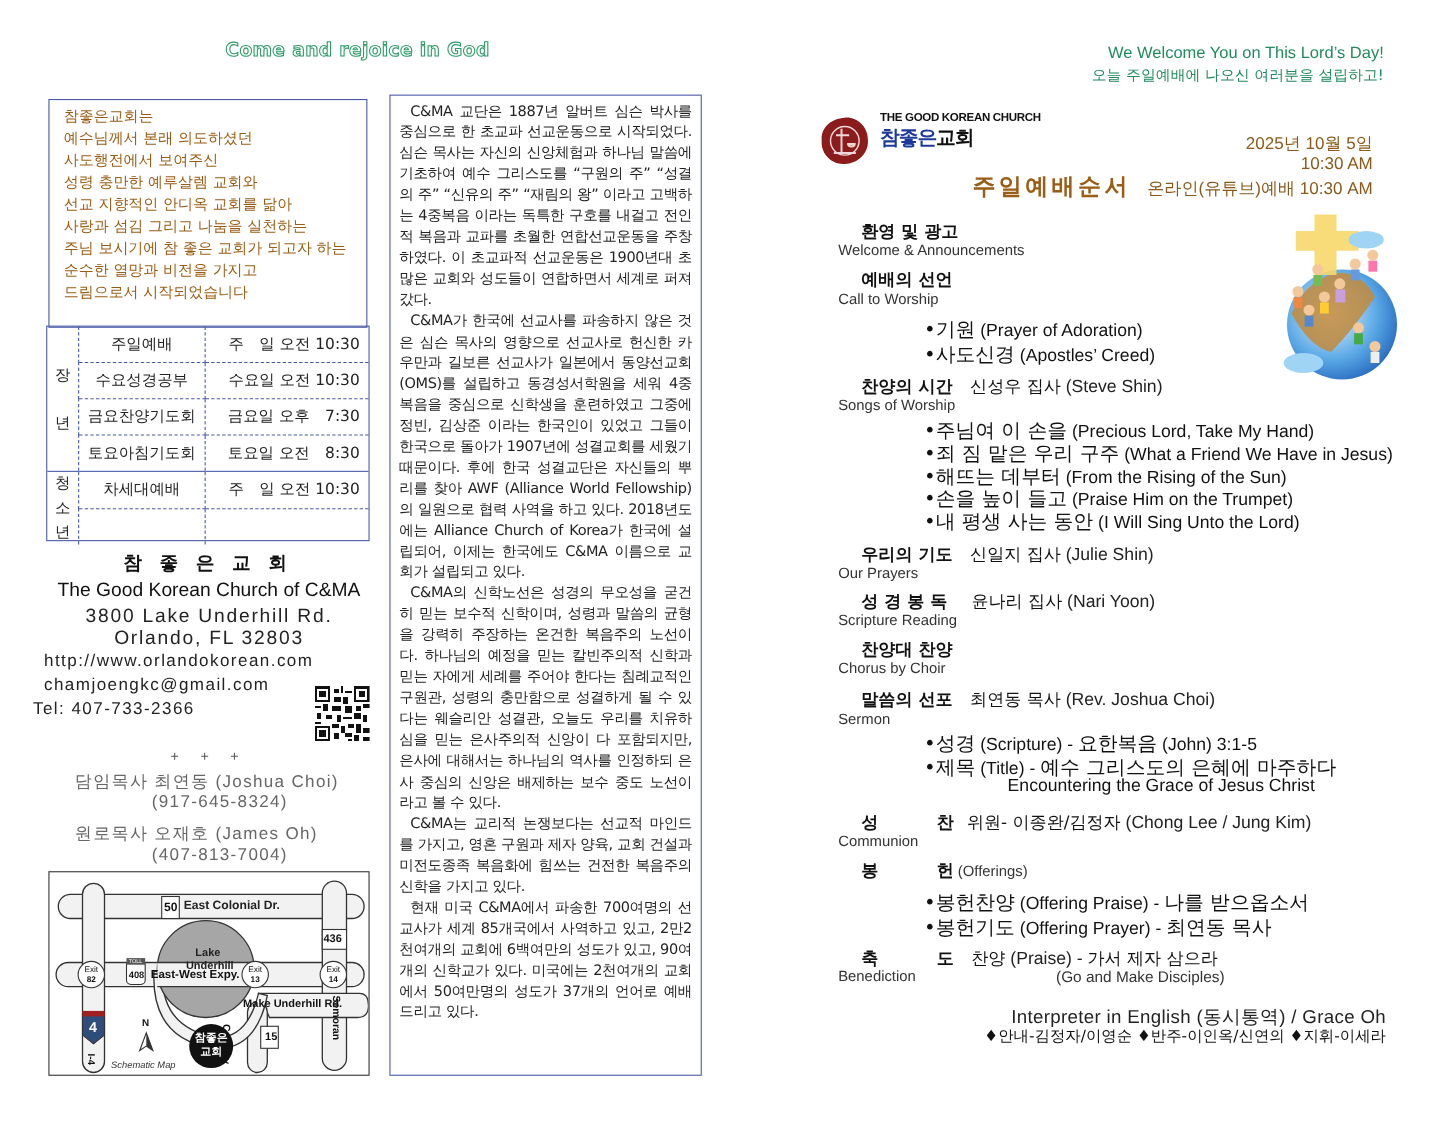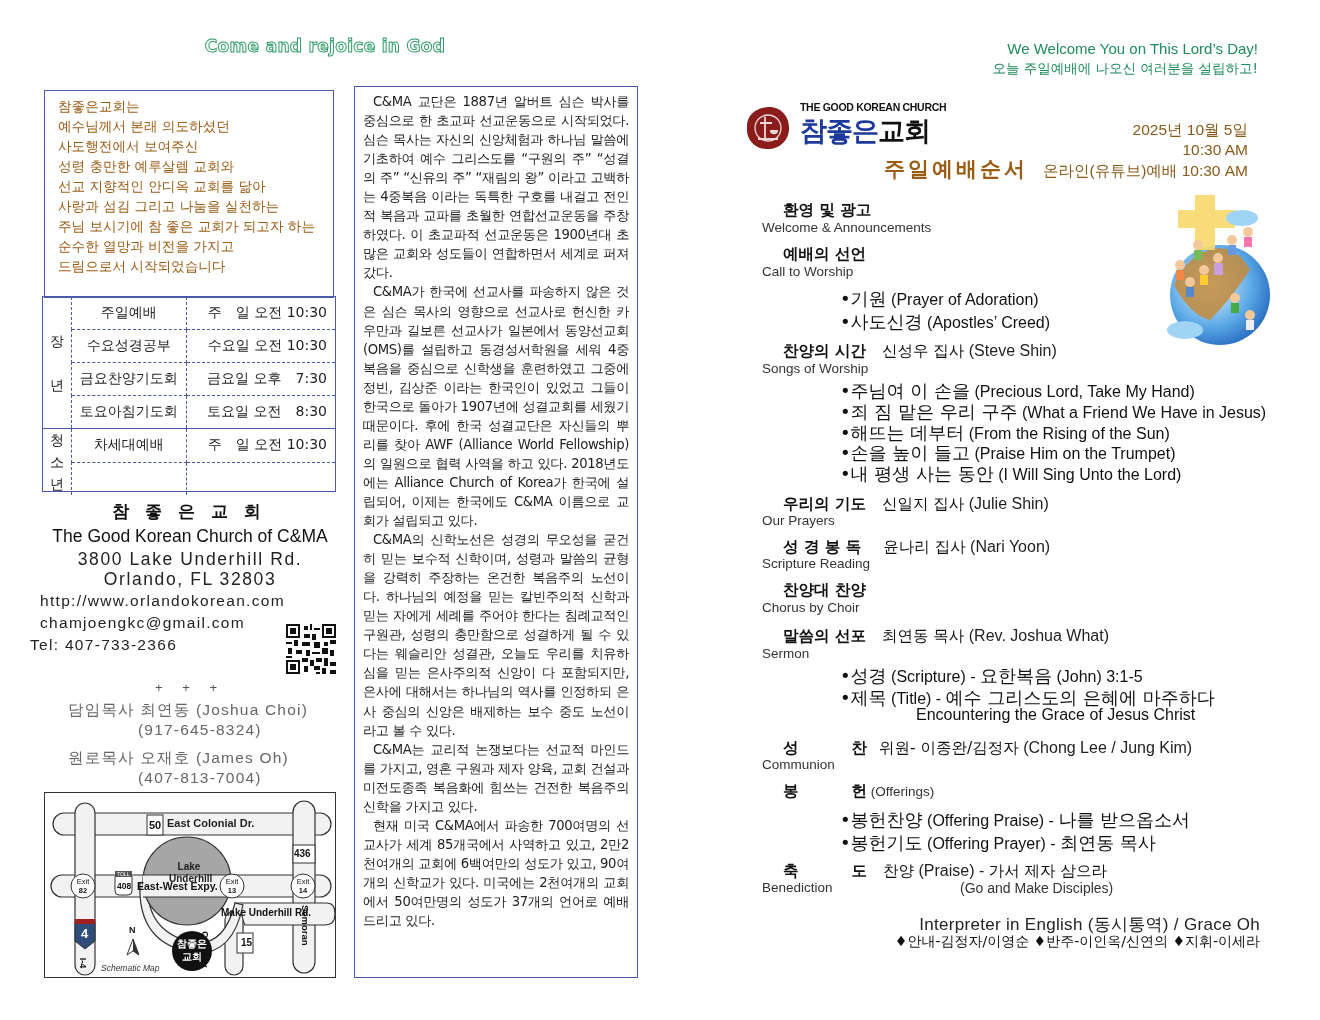--- a/index.html
+++ b/index.html
@@ -31,21 +31,21 @@
 
   
   .history { left:354px; top:86px; width:284px; height:892px; border:1.5px solid #4a5aa8; box-sizing:border-box; padding:5px 8px 0 8px; }
   .hist-p { font-size:13.2px; line-height:19.05px; color:#222; text-align:justify; margin:0; text-indent:10px; font-family:"DejaVu Sans", sans-serif; letter-spacing:-0.35px; }
 
   
   .welcome-en { right:62px; top:40px; font-family:"Liberation Sans", sans-serif; font-size:15px; color:#1f8b5e; text-align:right; }
   .welcome-kr { right:62px; top:60px; font-size:13.5px; color:#1f8b5e; text-align:right; }
   .logo-seal { left:746px; top:106px; width:44px; height:44px; border-radius:50%; background:#8a1c1c; }
   .logo-en { left:800px; top:101px; font-family:"Liberation Sans", sans-serif; font-weight:bold; font-size:10.5px; color:#111; letter-spacing:-0.3px; }
-  .logo-kr { left:800px; top:113px; font-size:27px; font-weight:bold; letter-spacing:-1px; }
+  .logo-kr { left:800px; top:113px; font-size:18px; font-weight:bold; letter-spacing:-1px; }
   .logo-kr .blue { color:#1d3a9b; }
   .logo-kr .black { color:#111; }
   .bulletin-title { left:884px; top:155px; font-size:21px; font-weight:bold; color:#9a5d14; letter-spacing:3px; }
   .date { right:72px; font-family:"Liberation Sans", sans-serif; font-size:15.5px; color:#8a5a1a; text-align:right; }
 
   .globe { left:1160px; top:190px; width:110px; height:160px; }
 
   .item-title { left:783px; font-size:15.5px; font-weight:bold; color:#111; white-space:nowrap; }
   .item-title .person { font-weight:normal; margin-left:16px; }
   .item-en { left:762px; font-family:"Liberation Sans", sans-serif; font-size:13.5px; color:#333; }
@@ -322,21 +322,21 @@
 
 <div class="abs item-title" style="top:494px"><span>우리의 기도</span><span class="person"><span>신일지 집사</span><span class="trans"> (Julie Shin)</span></span></div>
 <div class="abs item-en" style="top:513px">Our Prayers</div>
 
 <div class="abs item-title" style="top:537px"><span>성 경 봉 독</span><span class="person" style="margin-left:22px"><span>윤나리 집사</span><span class="trans"> (Nari Yoon)</span></span></div>
 <div class="abs item-en" style="top:556px">Scripture Reading</div>
 
 <div class="abs item-title" style="top:580px">찬양대 찬양</div>
 <div class="abs item-en" style="top:600px">Chorus by Choir</div>
 
-<div class="abs item-title" style="top:626px"><span>말씀의 선포</span><span class="person"><span>최연동 목사</span><span class="trans"> (Rev. Joshua What)</span></span></div>
+<div class="abs item-title" style="top:626px"><span>말씀의 선포</span><span class="person"><span>최연동 목사</span><span class="trans"> (Rev. Joshua Choi)</span></span></div>
 <div class="abs item-en" style="top:646px">Sermon</div>
 <div class="abs sub" style="top:664px"><span class="kr">•성경</span><span> (Scripture) - </span><span class="kr">요한복음</span><span> (John) 3:1-5</span></div>
 <div class="abs sub" style="top:686px"><span class="kr">•제목</span><span> (Title) - </span><span class="kr">예수 그리스도의 은혜에 마주하다</span></div>
 <div class="abs sub" style="top:706px; left:916px;">Encountering the Grace of Jesus Christ</div>
 
 <div class="abs item-title" style="top:738px"><span>성</span><span style="margin-left:53px">찬</span><span class="person" style="margin-left:12px"><span>위원- 이종완/김정자</span><span class="trans"> (Chong Lee / Jung Kim)</span></span></div>
 <div class="abs item-en" style="top:757px">Communion</div>
 
 <div class="abs item-title" style="top:781px"><span>봉</span><span style="margin-left:53px">헌</span><span style="font-weight:normal;font-family:'Liberation Sans',sans-serif;font-size:13.5px;color:#333"> (Offerings)</span></div>
 <div class="abs sub" style="top:808px"><span class="kr">•봉헌찬양</span><span> (Offering Praise) - </span><span class="kr">나를 받으옵소서</span></div>

